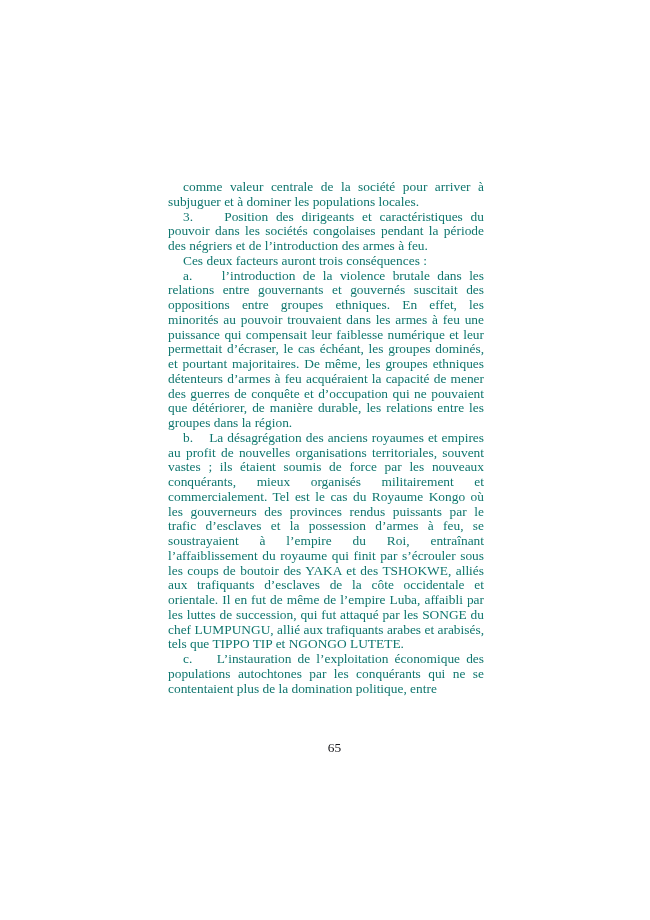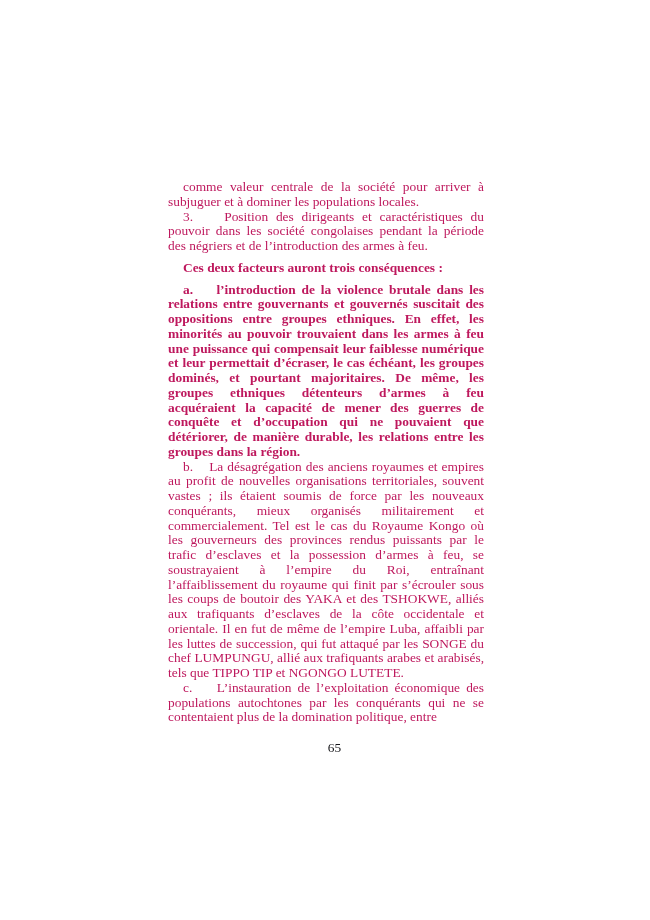--- a/index.html
+++ b/index.html
@@ -23,29 +23,28 @@
     left: 168px;
     top: 180px;
     width: 316px;
   }
   p.para {
     margin: 0;
     text-align: justify;
     text-justify: inter-word;
     font-size: 13.4px;
     line-height: 14.75px;
-    color: #be185d;
+    color: #0f766e;
     -webkit-font-smoothing: antialiased;
   }
   p.indent {
     text-indent: 15px;
   }
   p.gap-before {
-    margin-top: 7px;
-    font-weight: bold;
+    margin-top: 0;
   }
   .marker-space {
     white-space: pre;
   }
   .page-number {
     position: absolute;
     left: 0;
     right: 4px;
     top: 740px;
     text-align: center;
@@ -58,21 +57,21 @@
 </style>
 </head>
 <body>
 
 <div class="page">
 
   <div class="text-block">
 
     <p class="para indent">comme valeur centrale de la société pour arriver à subjuguer et à dominer les populations locales.</p>
 
-    <p class="para indent"><span class="marker-space">3.</span><span class="marker-space">    </span><span>Position des dirigeants et caractéristiques du pouvoir dans les société congolaises pendant la période des négriers et de l’introduction des armes à feu.</span></p>
+    <p class="para indent"><span class="marker-space">3.</span><span class="marker-space">    </span><span>Position des dirigeants et caractéristiques du pouvoir dans les sociétés congolaises pendant la période des négriers et de l’introduction des armes à feu.</span></p>
 
     <p class="para indent gap-before">Ces deux facteurs auront trois conséquences :</p>
 
     <p class="para indent gap-before"><span class="marker-space">a.</span><span class="marker-space">    </span><span>l’introduction de la violence brutale dans les relations entre gouvernants et gouvernés suscitait des oppositions entre groupes ethniques. En effet, les minorités au pouvoir trouvaient dans les armes à feu une puissance qui compensait leur faiblesse numérique et leur permettait d’écraser, le cas échéant, les groupes dominés, et pourtant majoritaires. De même, les groupes ethniques détenteurs d’armes à feu acquéraient la capacité de mener des guerres de conquête et d’occupation qui ne pouvaient que détériorer, de manière durable, les relations entre les groupes dans la région.</span></p>
 
     <p class="para indent"><span class="marker-space">b.</span><span class="marker-space">    </span><span>La désagrégation des anciens royaumes et empires au profit de nouvelles organisations territoriales, souvent vastes ; ils étaient soumis de force par les nouveaux conquérants, mieux organisés militairement et commercialement. Tel est le cas du Royaume Kongo où les gouverneurs des provinces rendus puissants par le trafic d’esclaves et la possession d’armes à feu, se soustrayaient à l’empire du Roi, entraînant l’affaiblissement du royaume qui finit par s’écrouler sous les coups de boutoir des YAKA et des TSHOKWE, alliés aux trafiquants d’esclaves de la côte occidentale et orientale. Il en fut de même de l’empire Luba, affaibli par les luttes de succession, qui fut attaqué par les SONGE du chef LUMPUNGU, allié aux trafiquants arabes et arabisés, tels que TIPPO TIP et NGONGO LUTETE.</span></p>
 
     <p class="para indent"><span class="marker-space">c.</span><span class="marker-space">    </span><span>L’instauration de l’exploitation économique des populations autochtones par les conquérants qui ne se contentaient plus de la domination politique, entre</span></p>
 
   </div>

